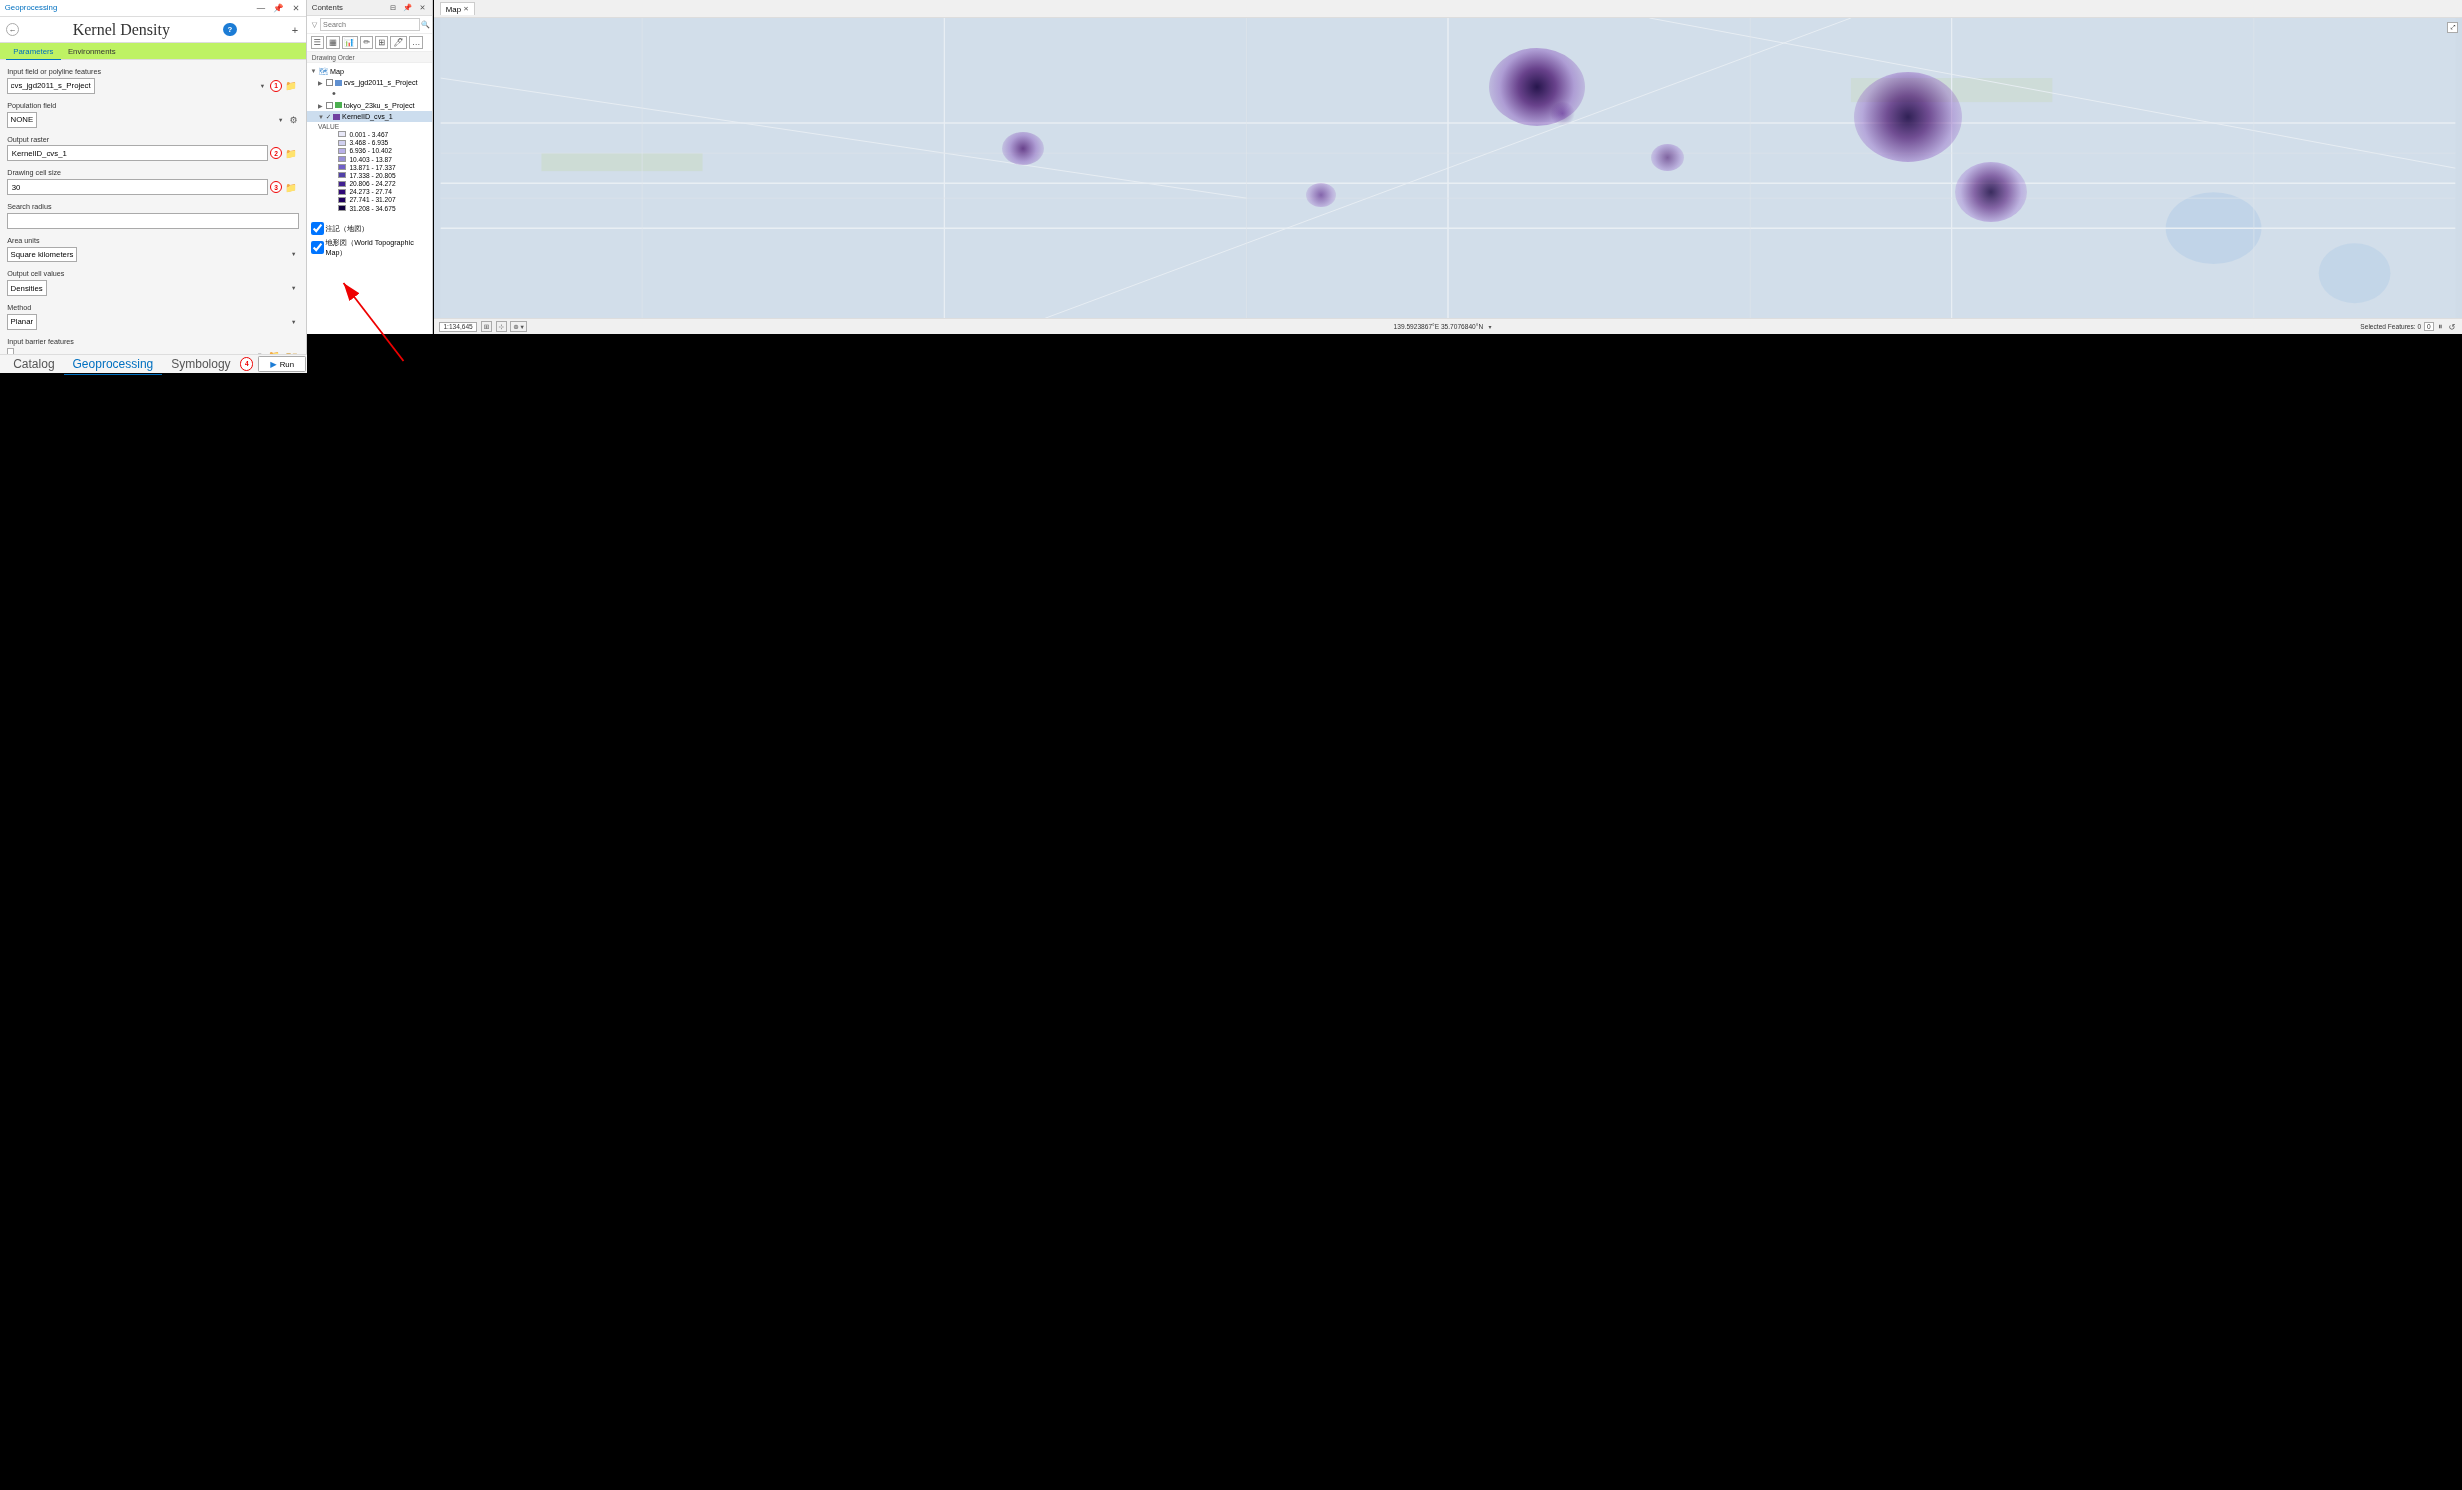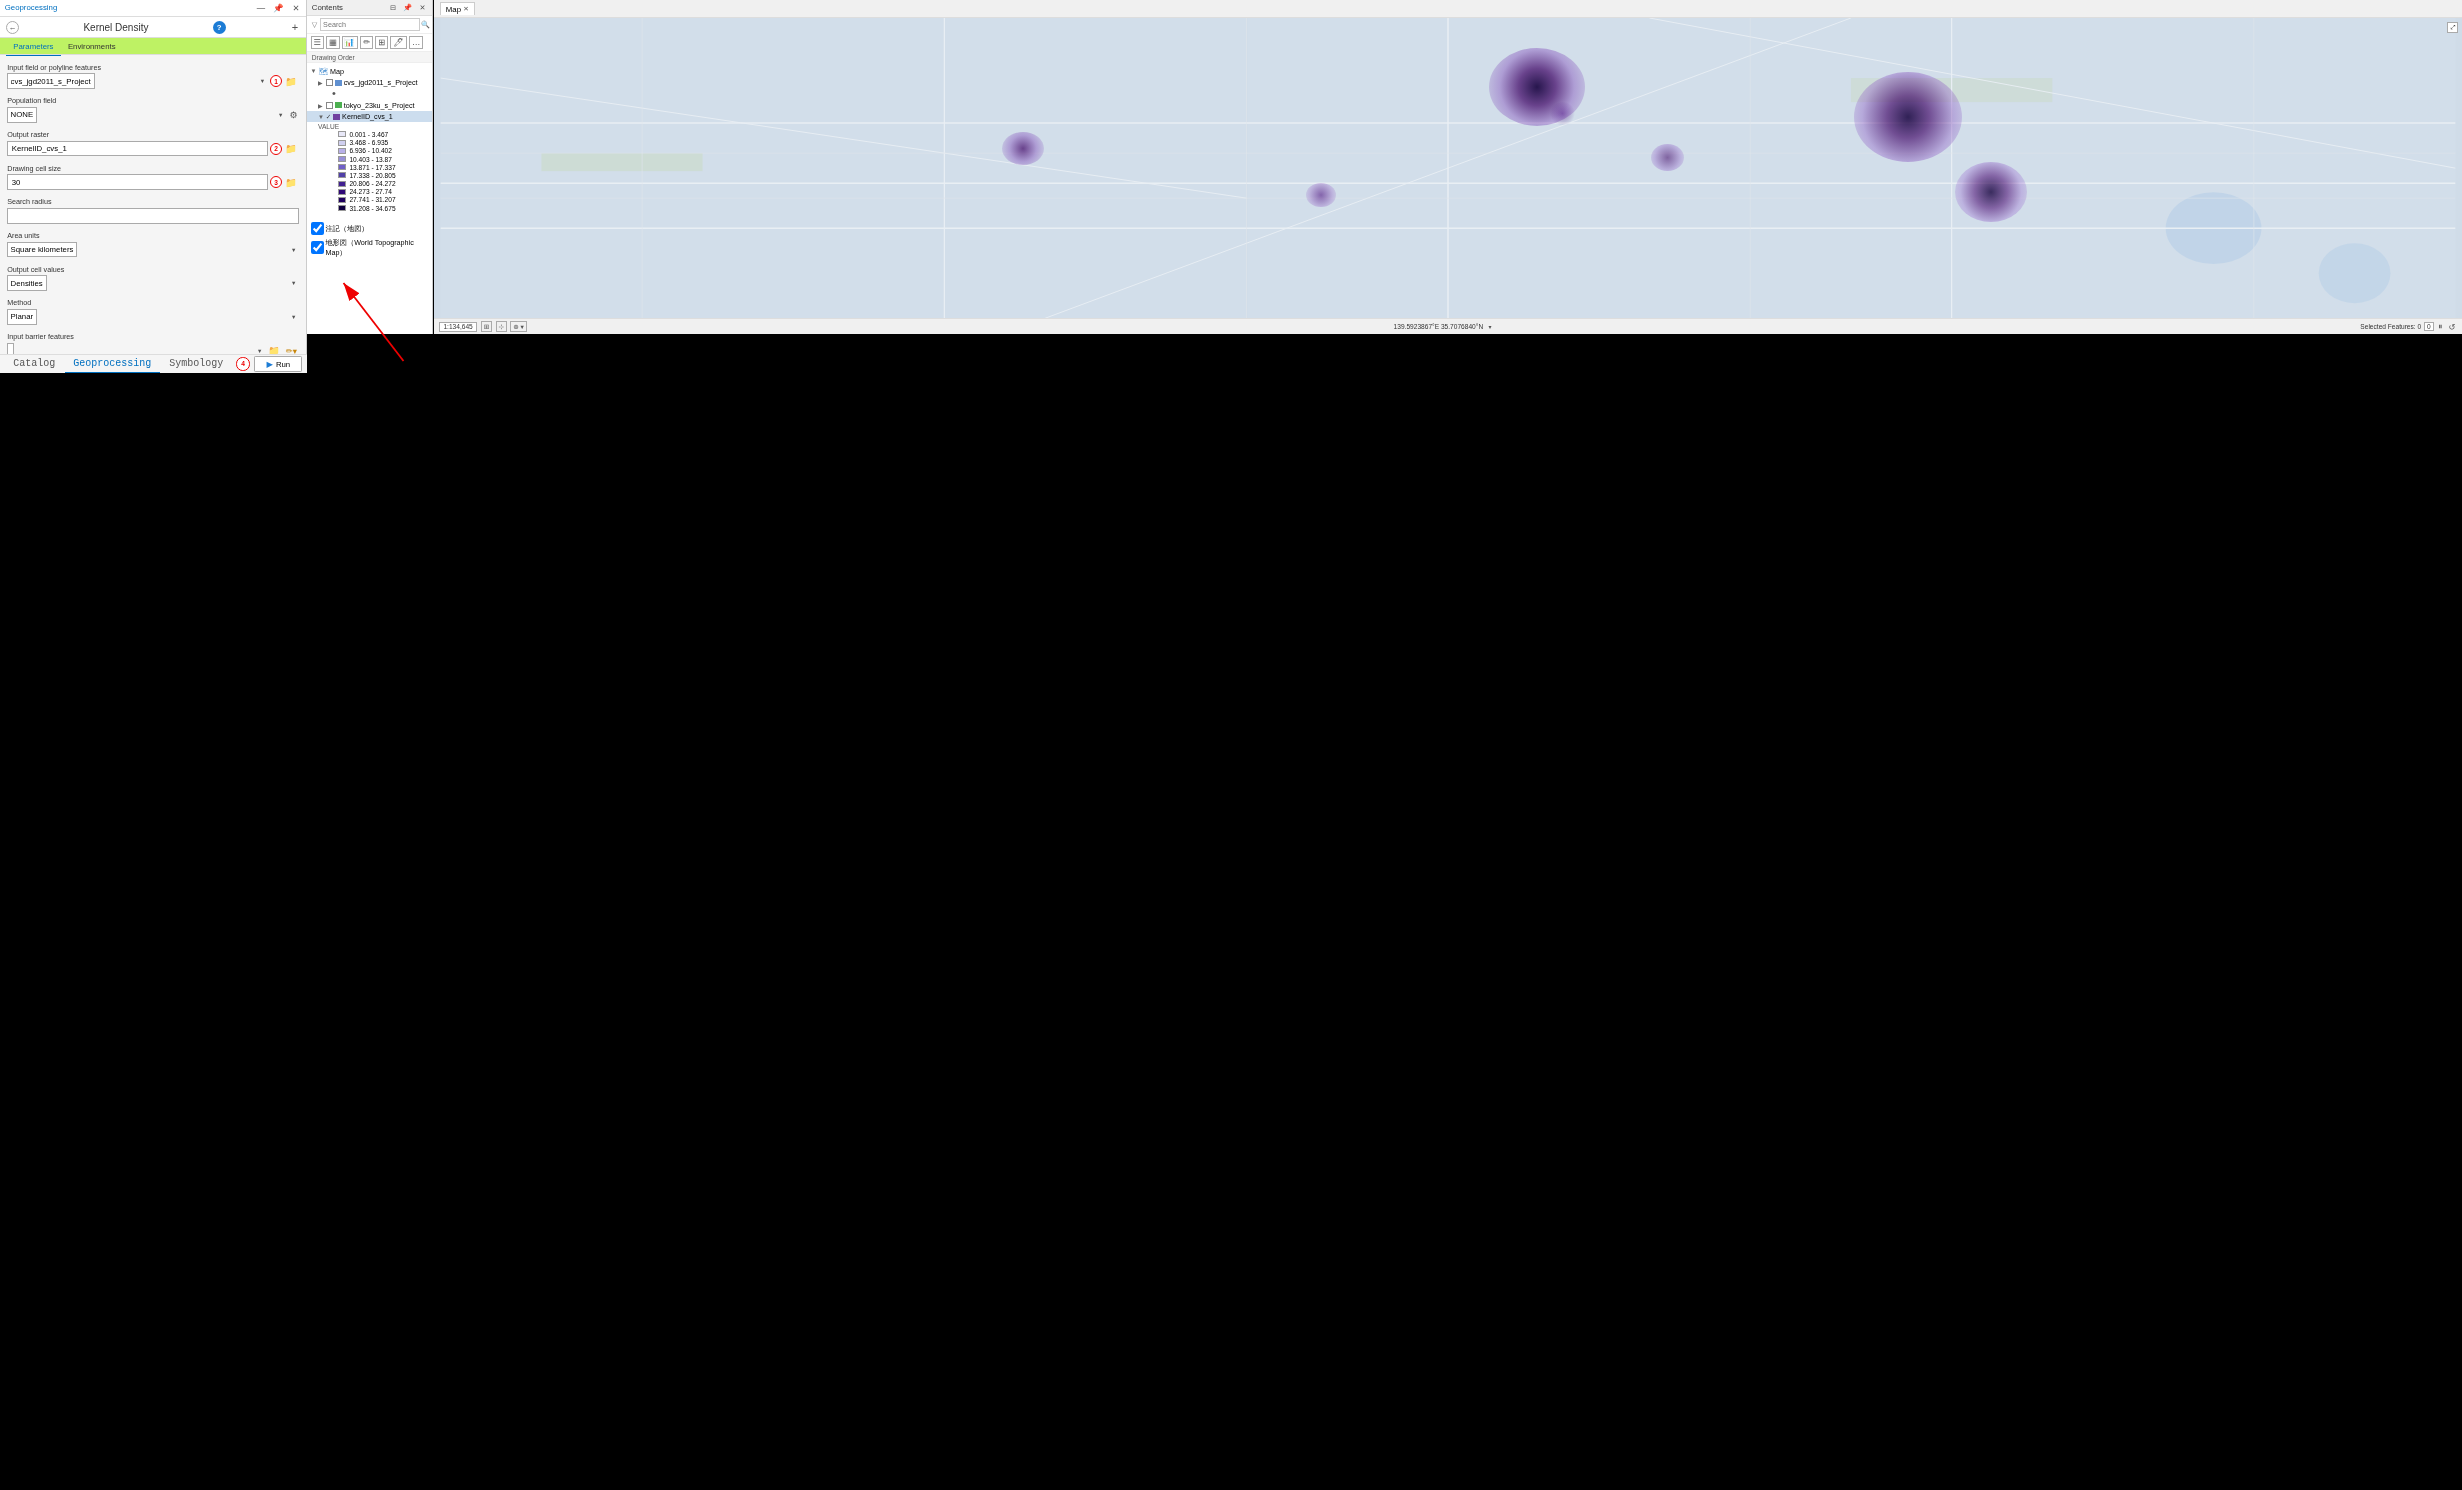--- a/index.html
+++ b/index.html
@@ -70,23 +70,24 @@
       border: 0.6px solid #aaa;
       border-radius: 50%;
       width: 13.3px; height: 13.3px;
       display: flex; align-items: center; justify-content: center;
       cursor: pointer;
       font-size: 7.8px;
       color: #555;
     }
 
     .panel-subtitle {
-      font-size: 10px;
+      font-size: 16px;
       font-weight: 400;
       color: #333;
+      font-family: Liberation Serif, serif;
     }
 
     .help-btn {
       background: #1c7cd5;
       color: #fff;
       border: none;
       border-radius: 50%;
       width: 13.3px; height: 13.3px;
       font-size: 7.8px;
       font-weight: bold;
@@ -189,27 +190,26 @@
       background: none;
       border: none;
       cursor: pointer;
       font-size: 9px;
       color: #555;
       padding: 0 1.2px;
     }
 
     .bottom-tab {
       padding: 3px 8.4px;
-      font-size: 10px;
+      font-size: 12px;
       cursor: pointer;
       border: none;
       background: none;
       color: #555;
       border-bottom: 1.2px solid transparent;
-      font-family: Liberation Mono, monospace;
     }
 
     .bottom-tab.active {
       color: #0070c0;
       border-bottom: 1.2px solid #0070c0;
     }
 
     .run-btn {
       background: #fff;
       border: 0.6px solid #aaa;

